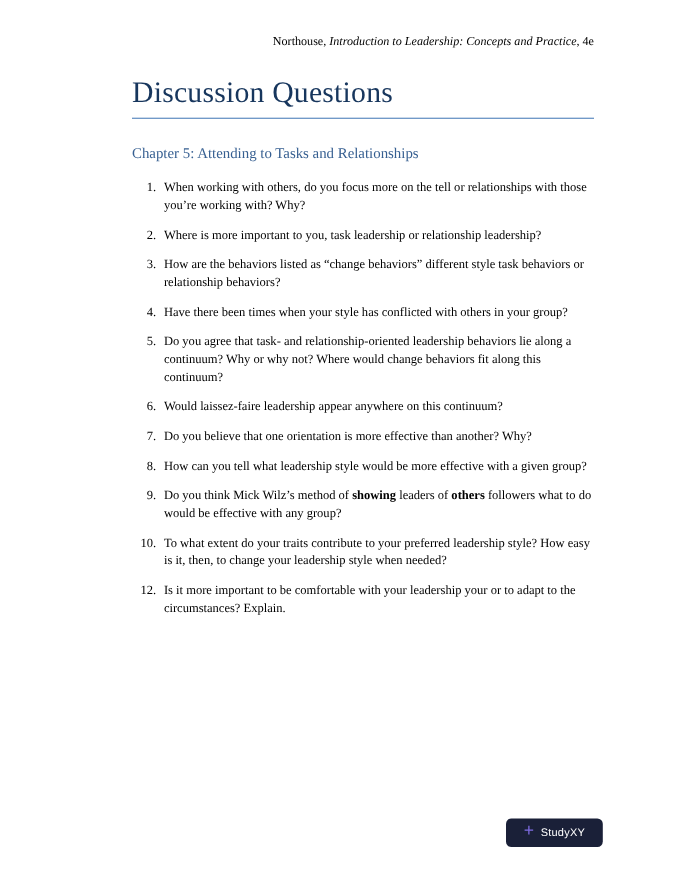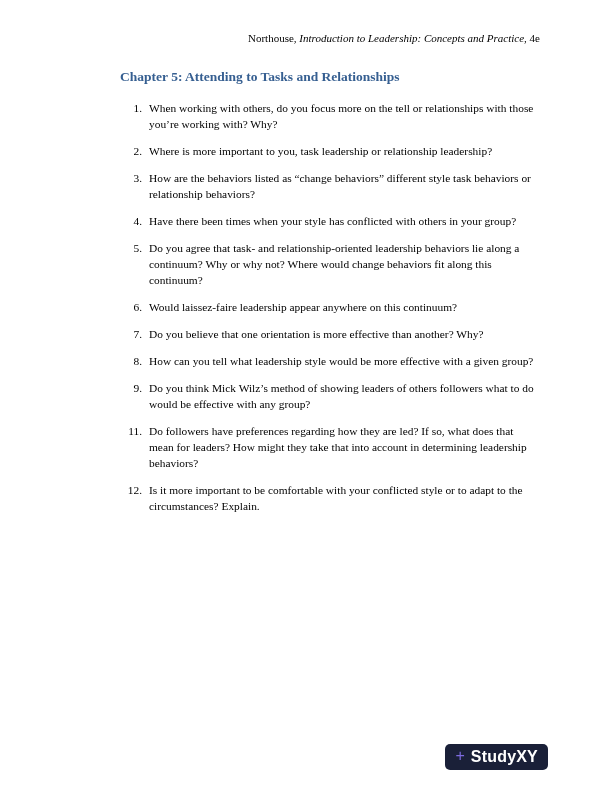--- a/index.html
+++ b/index.html
@@ -23,62 +23,63 @@
   }
   .running-header .italic{font-style:italic;}
   .doc-title{
     margin:24px 0 0 0;padding:0 0 7px 0;
     font-size:27px;font-weight:400;letter-spacing:.2px;
     color:var(--title-color);
     border-bottom:1.5px solid var(--rule-color);
   }
   .chapter-heading{
     margin:24px 0 0 0;
-    font-size:13.5px;font-weight:bold;
+    font-size:13.5px;font-weight:normal;
     color:var(--chapter-color);
   }
   ol.questions{
     list-style:none;margin:16px 0 0 0;padding:0;
   }
   ol.questions li{
     display:flex;align-items:flex-start;
     margin:0 0 11px 0;
     font-size:11.4px;line-height:1.4;
   }
   .qnum{
     flex:0 0 22px;text-align:right;margin-right:7px;
     white-space:nowrap;
   }
   .qtext{flex:1;max-width:440px;}
-  .qtext b{font-weight:normal;}
+  .qtext b{font-weight:bold;}
   .badge{
     position:absolute;right:64px;bottom:22px;
     background:var(--badge-bg);
     border-radius:5px;
     height:26px;min-width:68px;
     display:flex;align-items:center;justify-content:center;
     padding:0 10px;gap:6px;
     font-family:"Liberation Sans", sans-serif;
   }
   .badge .plus{
     color:var(--badge-plus);font-size:16px;font-weight:400;line-height:1;
     transform:translateY(-1px);
   }
   .badge .label{
-    color:var(--badge-text);font-size:16px;font-weight:bold;letter-spacing:.2px;
+    color:var(--badge-text);font-size:10px;font-weight:normal;letter-spacing:.2px;
   }
 </style>
 </head>
 <body>
 
 <div class="page">
   <div class="content">
 
     <div class="running-header"><span>Northouse, </span><span class="italic">Introduction to Leadership: Concepts and Practice</span><span>, 4e</span></div>
 
+    <h1 class="doc-title">Discussion Questions</h1>
 
     <h2 class="chapter-heading">Chapter 5: Attending to Tasks and Relationships</h2>
 
     <ol class="questions">
         <li>
           <span class="qnum">1.</span>
           <span class="qtext"><span>When working with others, do you focus more on the tell or relationships with those you’re working with? Why?</span></span>
         </li>
         <li>
           <span class="qnum">2.</span>
@@ -106,26 +107,26 @@
         </li>
         <li>
           <span class="qnum">8.</span>
           <span class="qtext"><span>How can you tell what leadership style would be more effective with a given group?</span></span>
         </li>
         <li>
           <span class="qnum">9.</span>
           <span class="qtext"><span>Do you think Mick Wilz’s method of </span><b>showing</b><span> leaders of </span><b>others</b><span> followers what to do would be effective with any group?</span></span>
         </li>
         <li>
-          <span class="qnum">11.</span>
-          <span class="qtext"><span>Do followers have preferences regarding how they are led? If so, what does that mean for leaders? How might they take that into account in determining leadership behaviors?</span></span>
+          <span class="qnum">10.</span>
+          <span class="qtext"><span>To what extent do your traits contribute to your preferred leadership style?  How easy is it, then, to change your leadership style when needed?</span></span>
         </li>
         <li>
           <span class="qnum">12.</span>
-          <span class="qtext"><span>Is it more important to be comfortable with your conflicted style or to adapt to the circumstances? Explain.</span></span>
+          <span class="qtext"><span>Is it more important to be comfortable with your leadership your or to adapt to the circumstances? Explain.</span></span>
         </li>
       </ol>
 
   </div>
 
   <div class="badge">
     <span class="plus">+</span>
     <span class="label">StudyXY</span>
   </div>
 </div>

